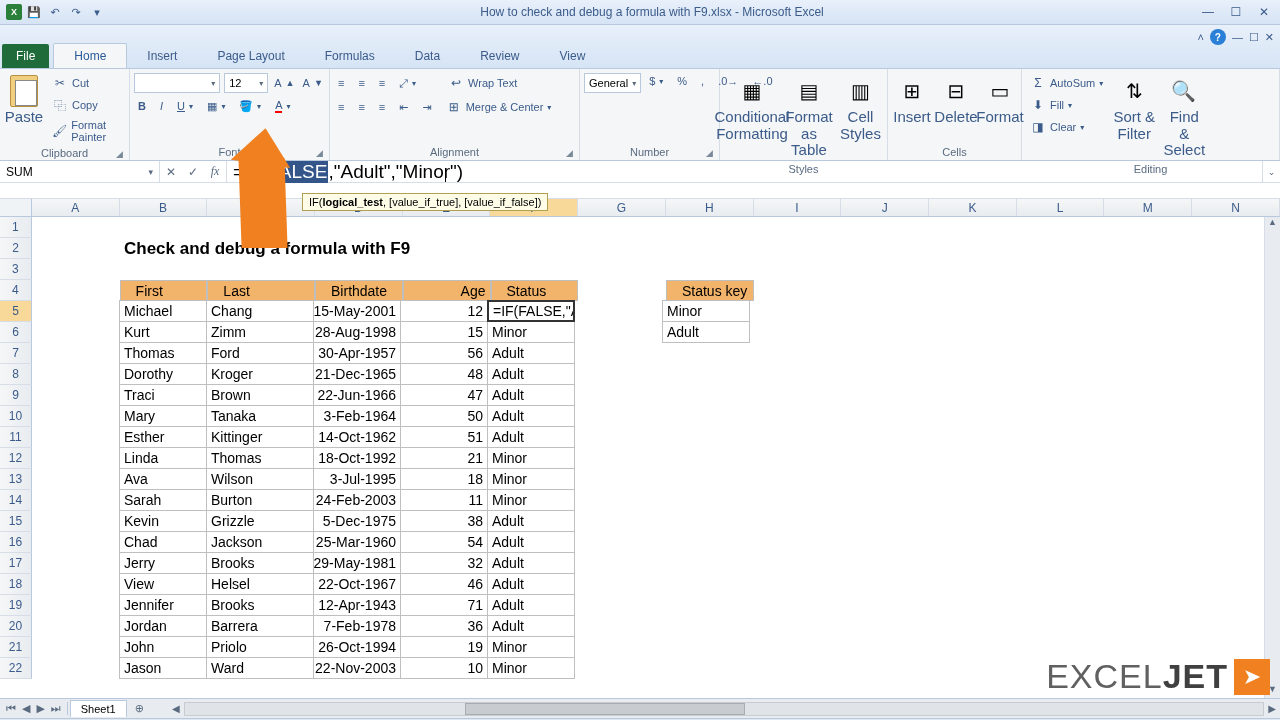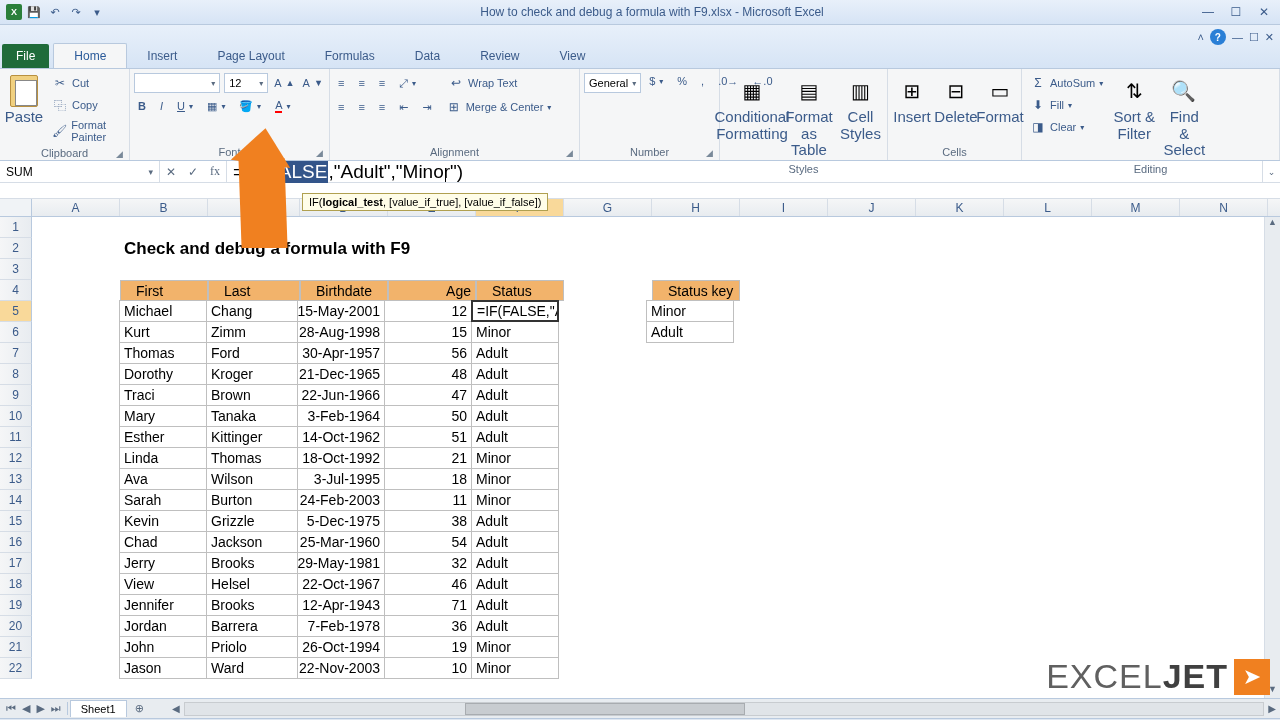--- a/index.html
+++ b/index.html
@@ -42,21 +42,21 @@
 .g-clip .bigbtn .ico { color: #d9a54a; }
 .paste-ico { width: 28px; height: 32px; background: #f0d080; border: 1px solid #b89040; border-radius: 2px; position: relative; }
 .paste-ico::before { content: ""; position: absolute; top: 4px; left: 4px; width: 20px; height: 24px; background: #fff; border: 1px solid #888; }
 
 
 .formula-bar { height: 22px; display: flex; align-items: stretch; border-bottom: 1px solid #d6dde6; background: #fff; }
 .namebox { width: 160px; border-right: 1px solid #d6dde6; display: flex; align-items: center; padding: 0 6px; justify-content: space-between; text-align: center; }
 .namebox .arr { font-size: 9px; color: #5a6b80; }
 .fb-btns { display: flex; align-items: center; border-right: 1px solid #d6dde6; }
 .fb-btn { width: 22px; display: flex; align-items: center; justify-content: center; color: #5a6b80; font-size: 12px; }
-.fb-btn.fx { font-family: serif; }
+.fb-btn.fx { font-style: italic; font-family: serif; }
 .formula-input { flex: 1; display: flex; align-items: center; padding: 0 6px; font-size: 19px; position: relative; }
 .formula-input .highlight { background: #33558a; color: #fff; padding: 0 1px; }
 .cursor-caret { position: absolute; left: 218px; top: 7px; width: 1px; height: 14px; background: #000; }
 .fb-expand { width: 18px; display: flex; align-items: center; justify-content: center; color: #5a6b80; font-size: 9px; border-left: 1px solid #d6dde6; }
 
 
 .fb-extra { height: 16px; border-bottom: 1px solid #d6dde6; background: #fff; }
 
 
 .if-tooltip { position: absolute; left: 302px; top: 193px; background: #fffde8; border: 1px solid #b0a050; padding: 2px 6px; font-size: 11px; z-index: 50; }
@@ -99,21 +99,21 @@
 
 .status-bar { height: 18px; background: #e0e8f2; display: flex; align-items: center; padding: 0 6px; font-size: 11px; color: #3b5b8a; border-top: 1px solid #b8c9de; }
 
 
 .logo { position: absolute; right: 10px; bottom: 24px; display: flex; align-items: center; font-family: Arial; z-index: 60; }
 .logo .t1 { font-size: 34px; font-weight: 300; color: #606060; letter-spacing: 1px; }
 .logo .t2 { font-size: 34px; font-weight: bold; color: #404040; letter-spacing: 1px; }
 .logo .sq { width: 36px; height: 36px; background: #f08020; margin-left: 6px; display: flex; align-items: center; justify-content: center; color: #fff; font-size: 22px; }
 
 
-.cA{width:88px}.cB{width:88px}.cC{width:92px}.cD{width:88px}.cE{width:88px}.cF{width:88px}.cG{width:88px}.cH{width:88px}.cI{width:88px}.cJ{width:88px}.cK{width:88px}.cL{width:88px}.cM{width:88px}.cN{width:88px}
+.cA{width:88px}.cB{width:88px}.cC{width:108px}.cD{width:88px}.cE{width:88px}.cF{width:88px}.cG{width:88px}.cH{width:88px}.cI{width:88px}.cJ{width:88px}.cK{width:88px}.cL{width:88px}.cM{width:88px}.cN{width:88px}
 
 
 .vscroll { position: absolute; right: 0; top: 18px; bottom: 0; width: 16px; background: #e8ecf0; border-left: 1px solid #d6dde6; }
 .vscroll .arr { height: 14px; text-align: center; color: #5a6b80; font-size: 9px; }
 </style>
 </head>
 <body>
 
 <div class="title-bar">
   <div class="qat">

